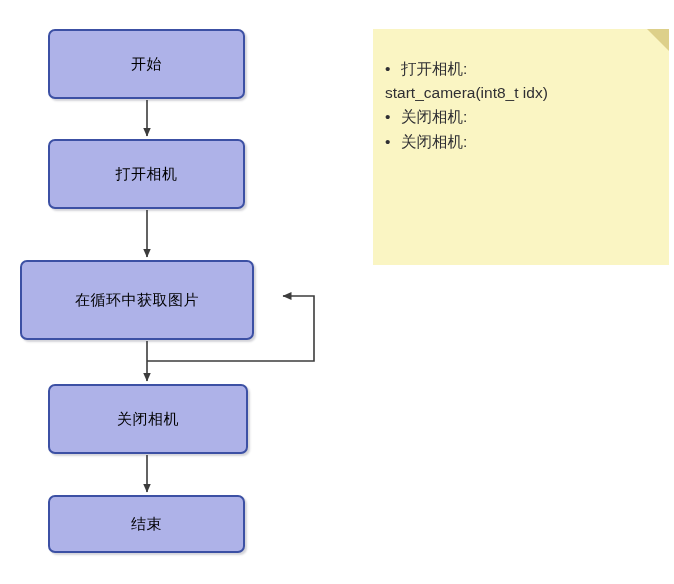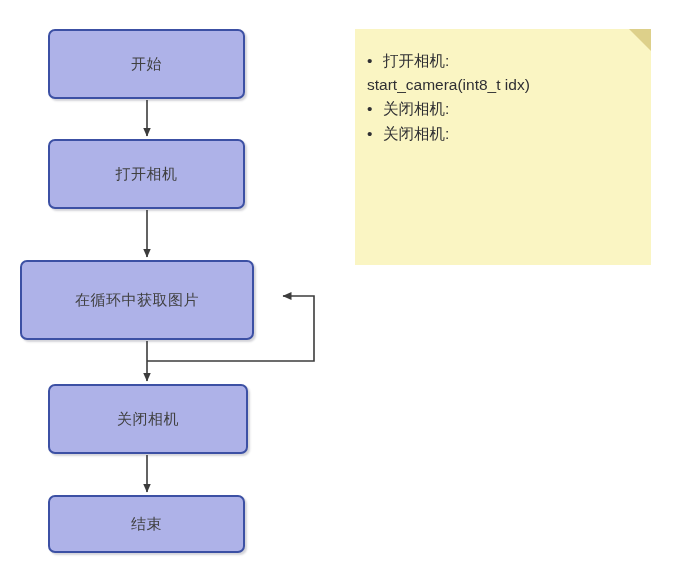--- a/index.html
+++ b/index.html
@@ -25,21 +25,21 @@
   
   .node {
     position: absolute;
     box-sizing: border-box;
     background: #aeb2e8;
     border: 2px solid #3c50a4;
     border-radius: 7px;
     display: flex;
     align-items: center;
     justify-content: center;
-    color: #404040;
+    color: #000000;
     font-size: 15px;
     letter-spacing: 0.5px;
     box-shadow: 2px 2px 2px rgba(60,60,80,0.22);
   }
 
   .node-start  { left: 48px;  top: 29px;  width: 197px; height: 70px; }
   .node-open   { left: 48px;  top: 139px; width: 197px; height: 70px; font-family: Liberation Mono, monospace; }
   .node-loop   { left: 20px;  top: 260px; width: 234px; height: 80px; }
   .node-close  { left: 48px;  top: 384px; width: 200px; height: 70px; }
   .node-end    { left: 48px;  top: 495px; width: 197px; height: 58px; }
@@ -49,27 +49,27 @@
     position: absolute;
     left: 0; top: 0;
     width: 674px;
     height: 584px;
     pointer-events: none;
   }
 
   
   .note {
     position: absolute;
-    left: 355px;
+    left: 373px;
     top: 29px;
     width: 296px;
     height: 236px;
     box-sizing: border-box;
     background: #faf5c3;
-    padding: 20px 18px 10px 12px;
+    padding: 28px 18px 10px 12px;
     color: #2f2f33;
     font-size: 15.5px;
     line-height: 1.52;
   }
   .note-fold {
     position: absolute;
     right: 0;
     top: 0;
     width: 0;
     height: 0;

